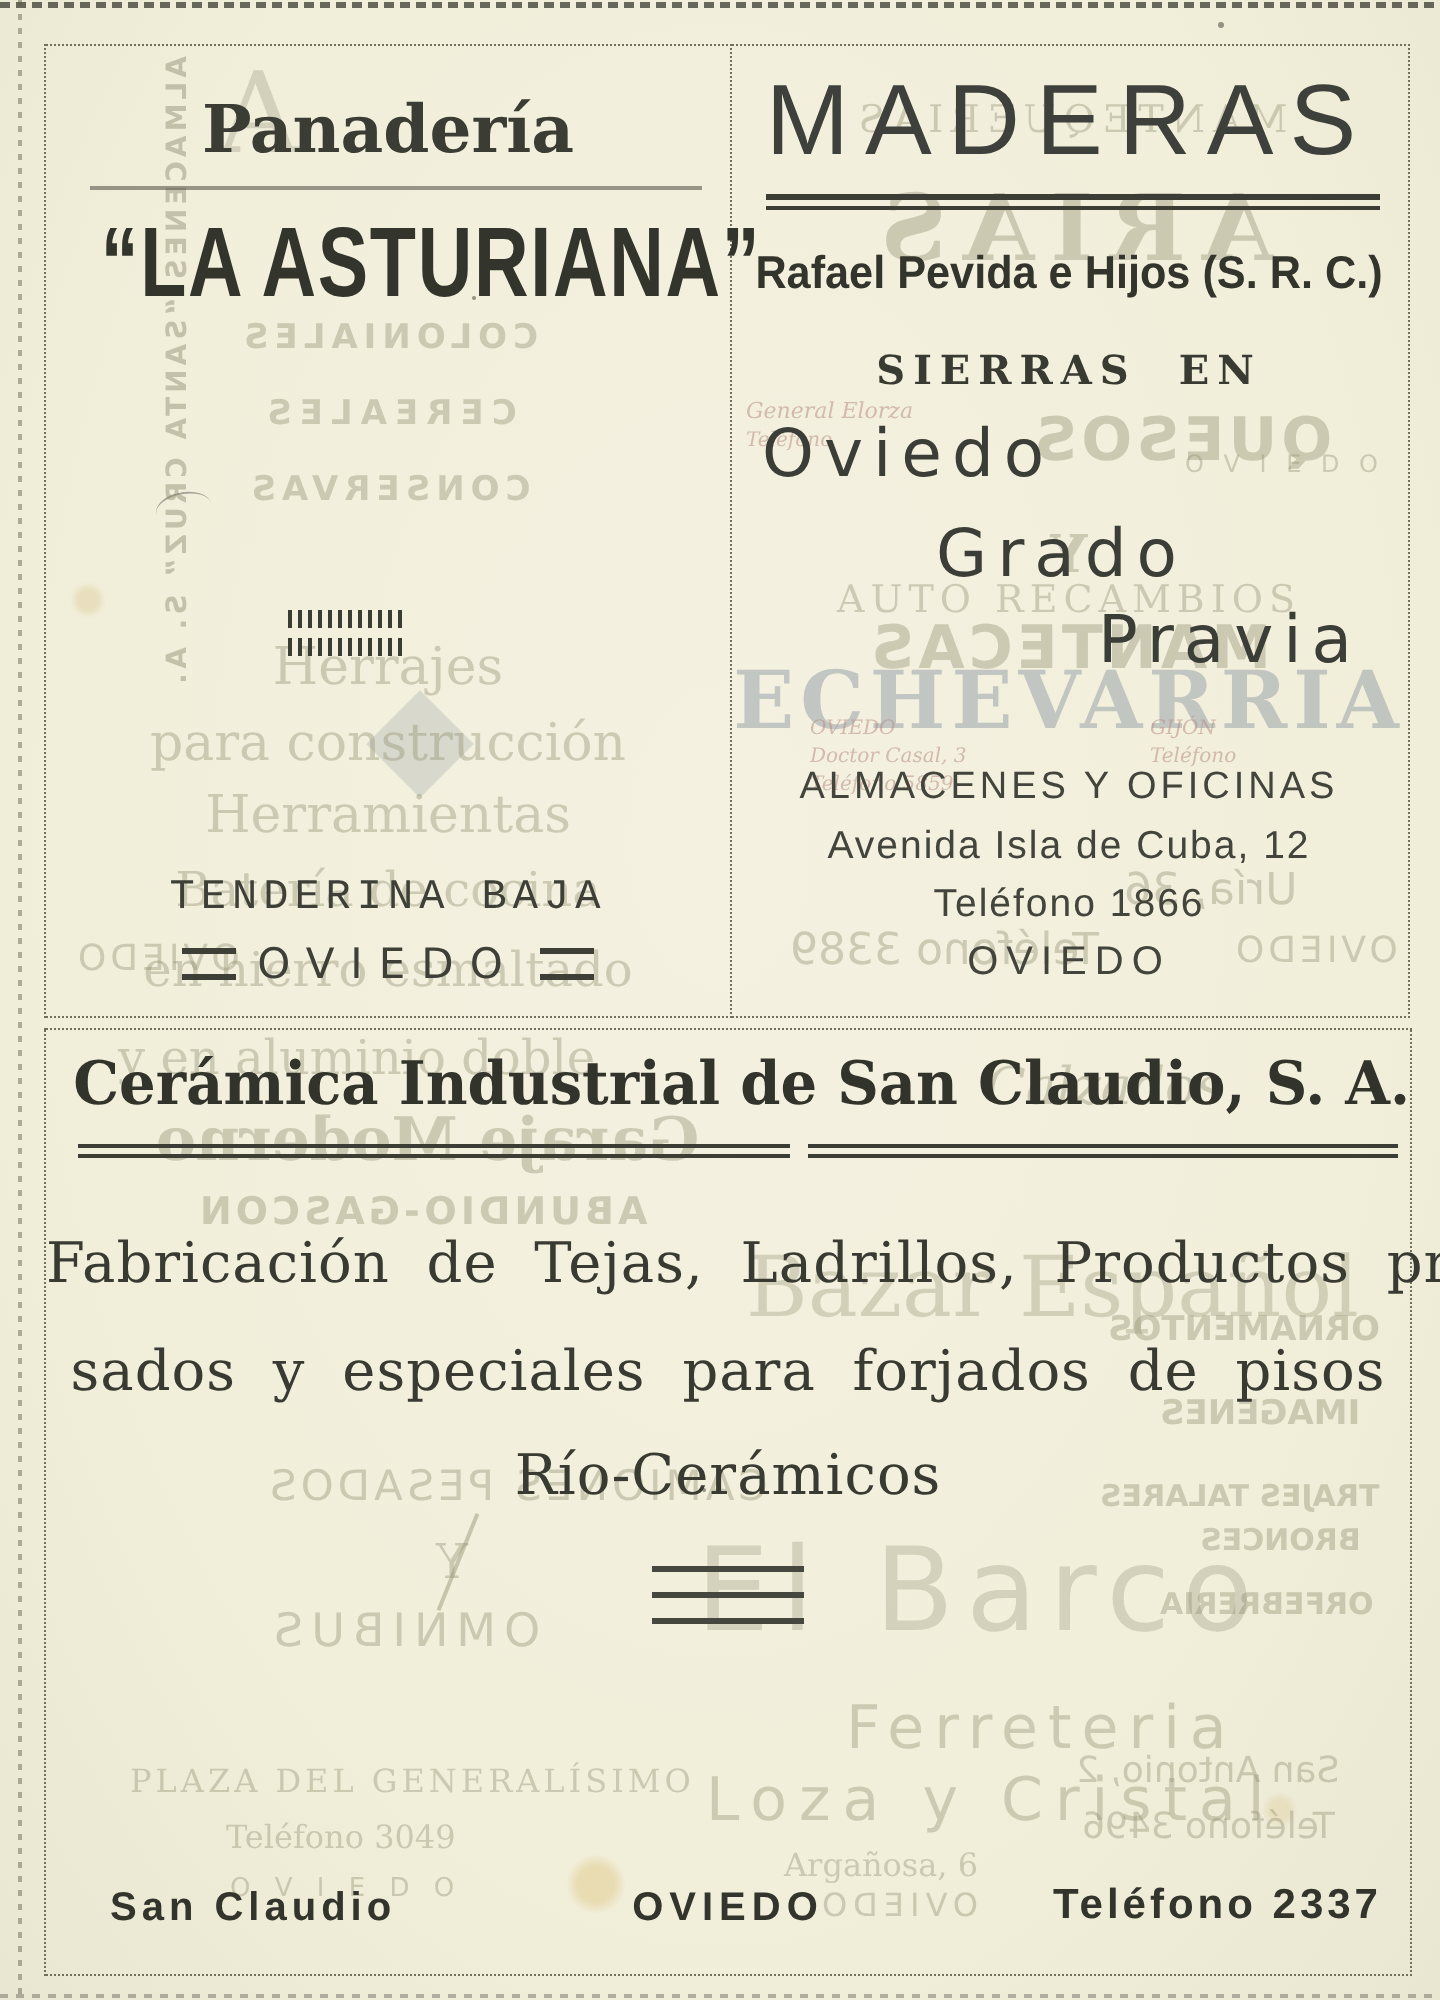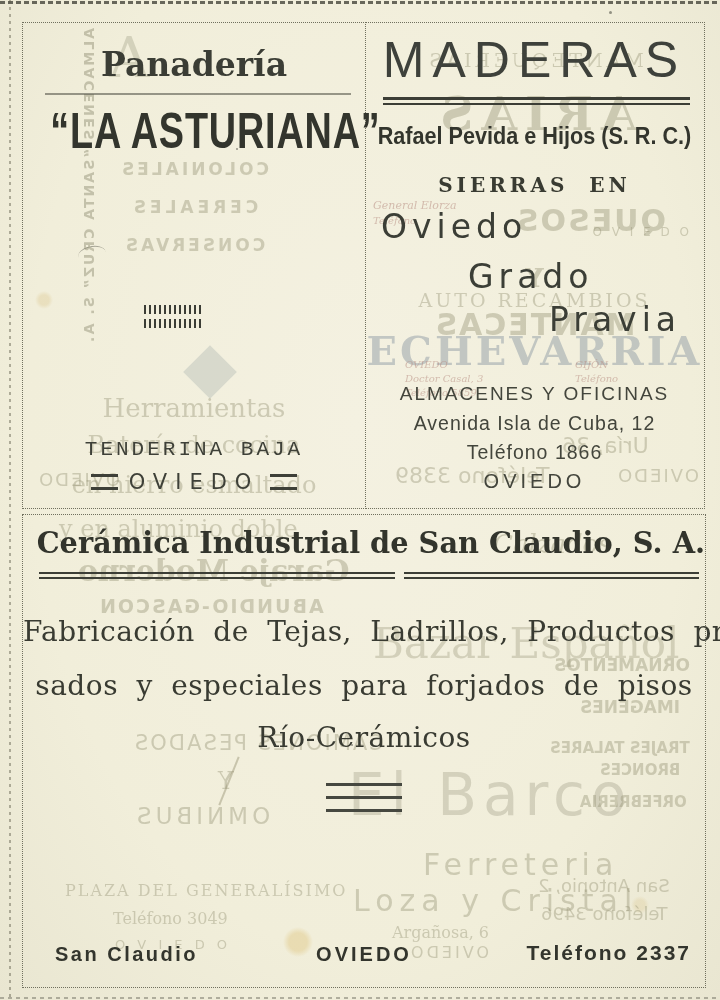--- a/index.html
+++ b/index.html
@@ -141,20 +141,22 @@
   <div class="speck" style="left:351px;top:744px;width:2px;height:2px;"></div>
   <div class="speck" style="left:236px;top:148px;width:2px;height:2px;"></div>
 
   <div class="box box-left">
 
     <div class="gh gv sans">ALMACENES “SANTA CRUZ” S. A.</div>
     <div class="gh g-mono">A</div>
     <div class="gh sans b m cc g-col">COLONIALES</div>
     <div class="gh sans b m cc g-cer">CEREALES</div>
     <div class="gh sans b m cc g-con">CONSERVAS</div>
+    <div class="gh cc g-her">Herrajes</div>
+    <div class="gh cc g-pco">para construcción</div>
     <div class="gh cc g-hta">Herramientas</div>
     <div class="gh cc g-bat">Batería de cocina</div>
     <div class="gh cc g-hie">en hierro esmaltado</div>
     <div class="gh sans m g-ovl">OVIEDO</div>
 
     <div class="c z2 pan-title">Panadería</div>
     <div class="pan-rule z2"></div>
     <div class="c z2 pan-name">“LA ASTURIANA”</div>
     <div class="ticks r1 z2"></div>
     <div class="ticks r2 z2"></div>

